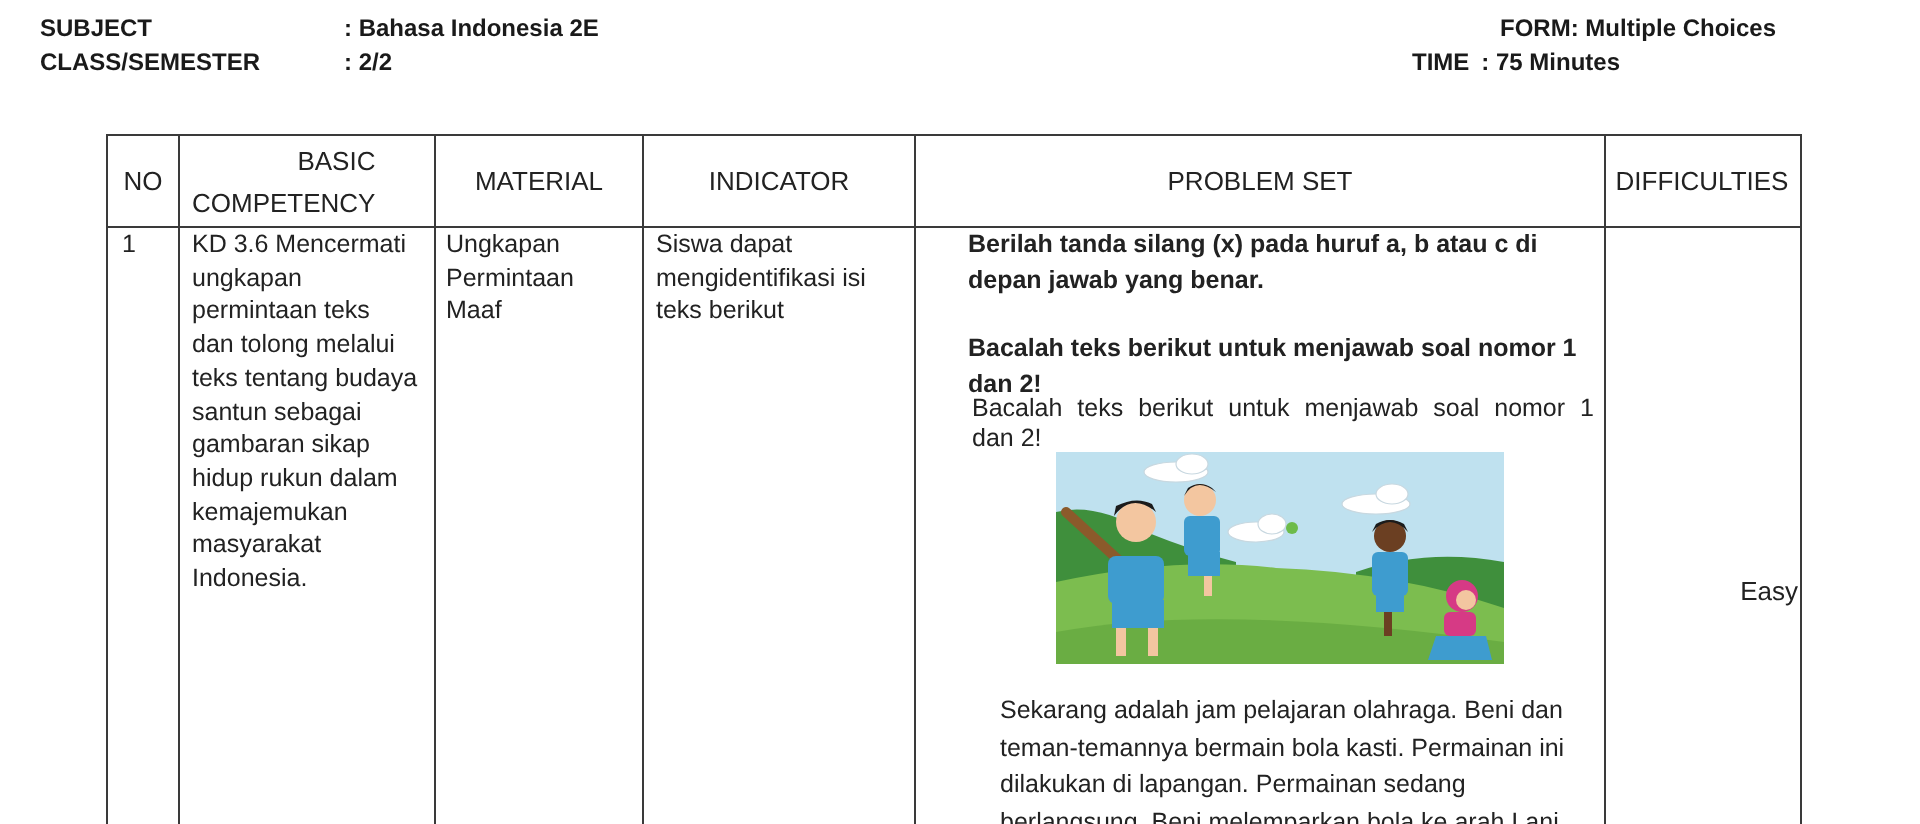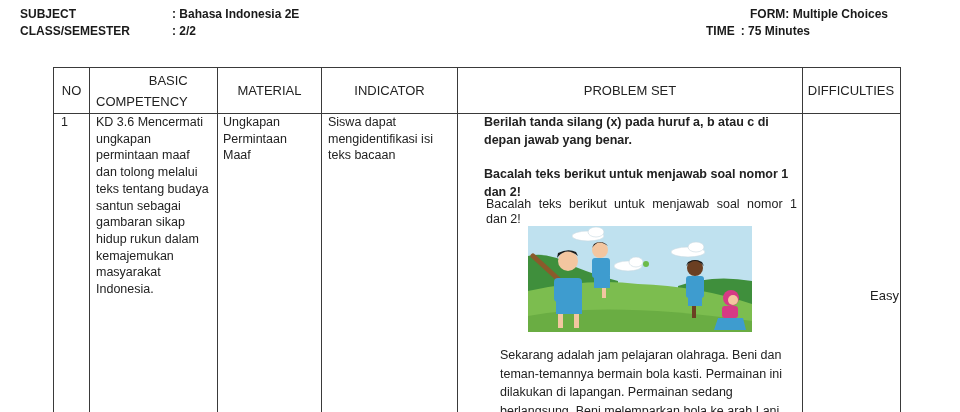--- a/index.html
+++ b/index.html
@@ -62,41 +62,41 @@
   <div class="th" style="left:164px;width:103px">MATERIAL</div>
   <div class="th" style="left:268px;width:135px">INDICATOR</div>
   <div class="th" style="left:404px;width:344px">PROBLEM SET</div>
   <div class="th" style="left:749px;width:96px">DIFFICULTIES</div>
 
   <div class="td" style="left:7px;width:28px">1</div>
 
   <div class="td" style="left:42px;width:121px">
     <div>KD 3.6 Mencermati</div>
     <div>ungkapan</div>
-    <div>permintaan maaf</div>
+    <div>permintaan teks</div>
     <div>dan tolong melalui</div>
     <div>teks tentang budaya</div>
     <div>santun sebagai</div>
     <div>gambaran sikap</div>
     <div>hidup rukun dalam</div>
     <div>kemajemukan</div>
     <div>masyarakat</div>
     <div>Indonesia.</div>
   </div>
 
   <div class="td" style="left:169px;width:98px">
     <div>Ungkapan</div>
     <div>Permintaan</div>
     <div>Maaf</div>
   </div>
 
   <div class="td" style="left:274px;width:129px">
     <div>Siswa dapat</div>
     <div>mengidentifikasi isi</div>
-    <div>teks bacaan</div>
+    <div>teks berikut</div>
   </div>
 
   <div class="td" style="left:430px;width:312px;line-height:17.5px">
     <div class="bold">Berilah tanda silang (x) pada huruf a, b atau c di</div>
     <div class="bold">depan jawab yang benar.</div>
     <div style="height:17px"></div>
     <div class="bold">Bacalah teks berikut untuk menjawab soal nomor 1</div>
     <div class="bold">dan 2!</div>
   </div>
   <div class="td" style="left:432px;top:129px;width:311px;line-height:15px">

